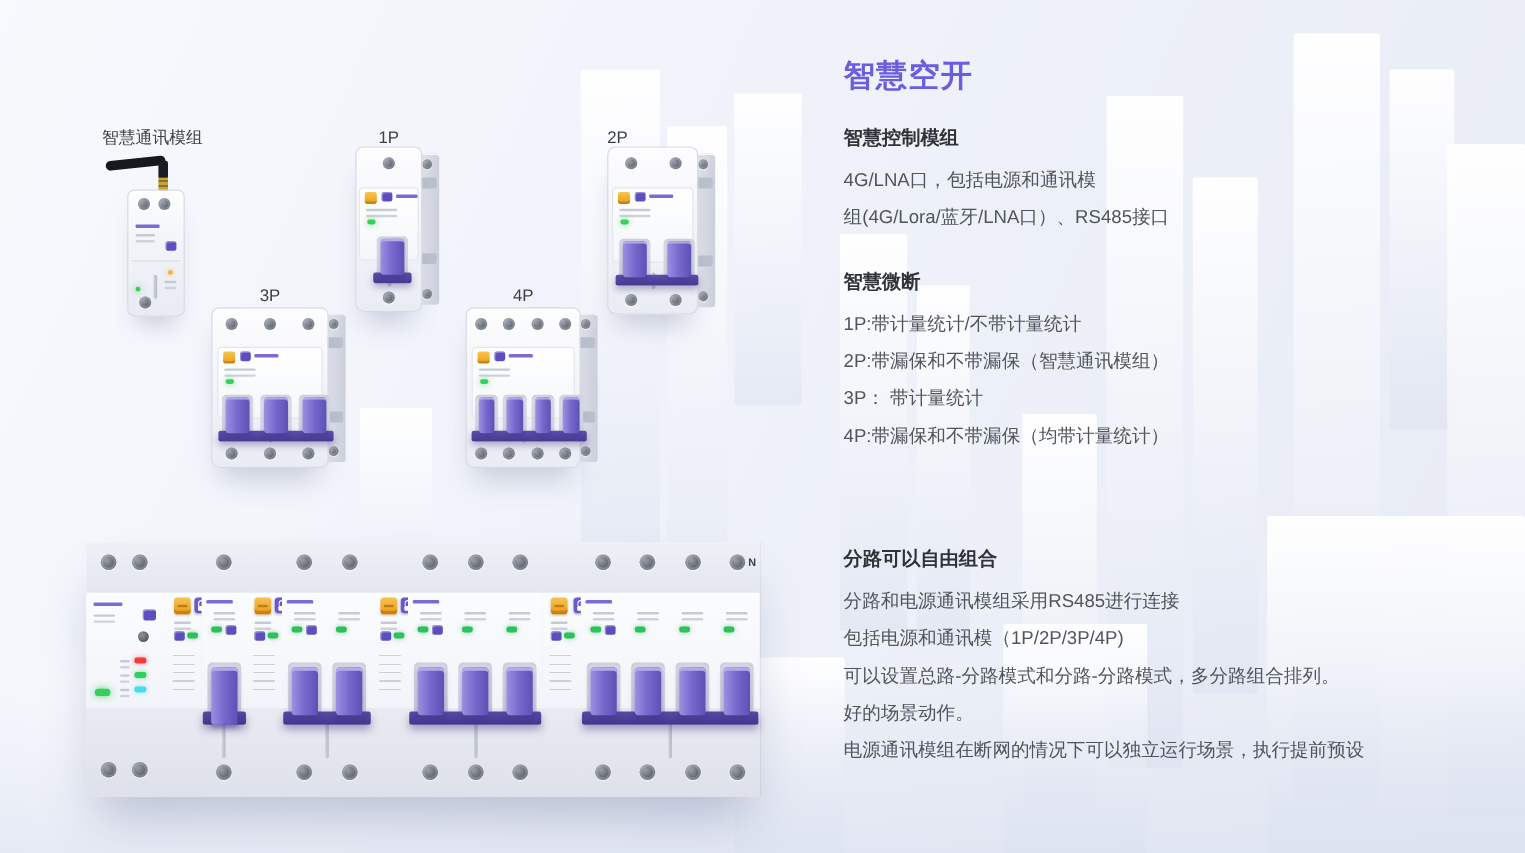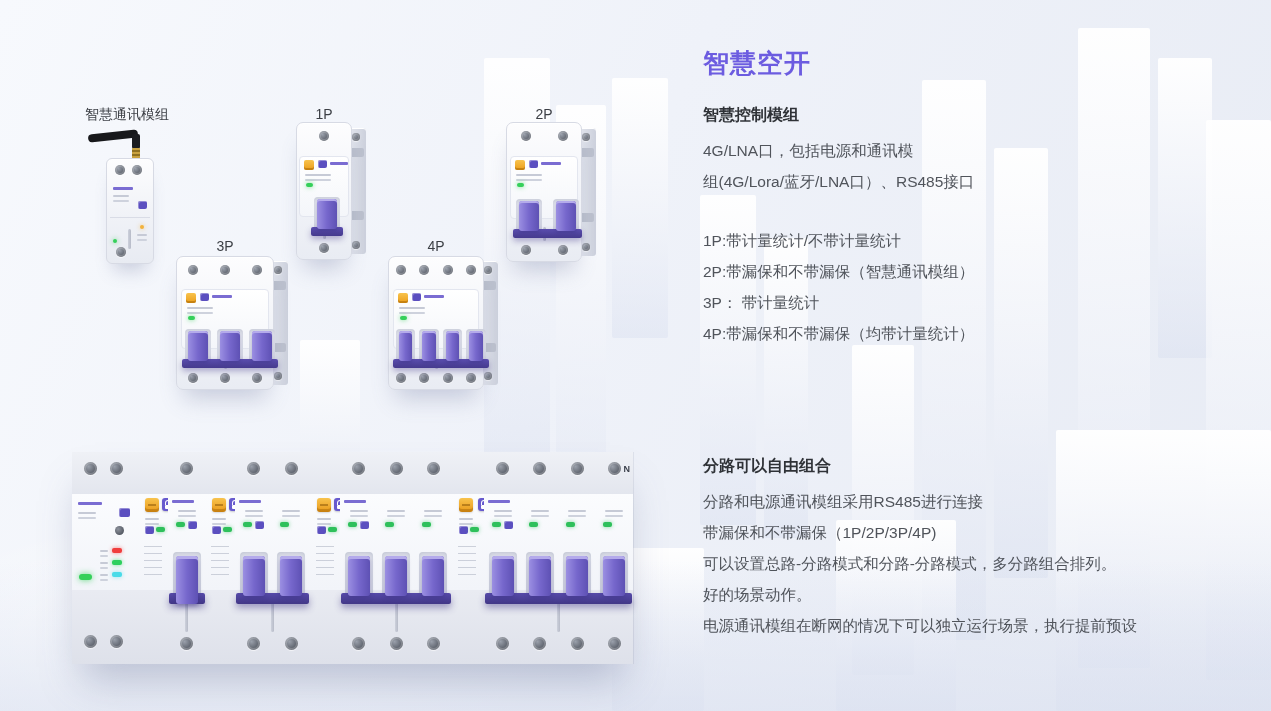--- a/index.html
+++ b/index.html
@@ -125,21 +125,21 @@
       <div class="tower" style="left: 612px; top: 548px; width: 92px; height: 163px;"></div>
       <div class="tower" style="left: 836px; top: 520px; width: 120px; height: 191px;"></div>
       <div class="tower" style="left: 1056px; top: 430px; width: 215px; height: 281px;"></div>
       <div class="tower" style="left: 300px; top: 340px; width: 60px; height: 180px;"></div>
     </div>
   <div class="glow"></div>
   <div class="fog"></div>
 
   <div class="plabel" style="left:85px;top:106px">智慧通讯模组</div>
   <div class="plabel" style="left:296px;top:106px;width:56px;text-align:center">1P</div>
-  <div class="plabel" style="left:506px;top:106px;width:76px;text-align:center">2P</div>
+  <div class="plabel" style="left:506px;top:106px;width:76px;">2P</div>
   <div class="plabel" style="left:176px;top:238px;width:98px;text-align:center">3P</div>
   <div class="plabel" style="left:388px;top:238px;width:96px;text-align:center">4P</div>
 
   <div class="comm">
     <div class="ant-rod"></div>
     <div class="ant-elbow"></div>
     <div class="ant-brass"></div>
     <div class="comm-body">
       <div class="screw" style="left:8px;top:6px"></div>
       <div class="screw" style="left:25px;top:6px"></div>
@@ -158,30 +158,31 @@
   <div class="info">
     <h1 class="title">智慧空开</h1>
 
     <section class="sec" style="top:105px">
       <h2>智慧控制模组</h2>
       <p>4G/LNA口，包括电源和通讯模</p>
       <p>组(4G/Lora/蓝牙/LNA口）、RS485接口</p>
     </section>
 
     <section class="sec" style="top:225px">
+      <h2>智慧微断</h2>
       <p>1P:带计量统计/不带计量统计</p>
       <p>2P:带漏保和不带漏保（智慧通讯模组）</p>
       <p>3P： 带计量统计</p>
       <p>4P:带漏保和不带漏保（均带计量统计）</p>
     </section>
 
     <section class="sec" style="top:456px">
       <h2>分路可以自由组合</h2>
       <p>分路和电源通讯模组采用RS485进行连接</p>
-      <p>带漏保和不带漏保（1P/2P/3P/4P)</p>
+      <p>包括电源和通讯模（1P/2P/3P/4P)</p>
       <p>可以设置总路-分路模式和分路-分路模式，多分路组合排列。</p>
       <p>好的场景动作。</p>
       <p>电源通讯模组在断网的情况下可以独立运行场景，执行提前预设</p>
     </section>
   </div>
 <div class="breaker" style="left: 296px; top: 122px; width: 70px; height: 138px;">
       <div class="din">
         <div class="notch" style="top: 16%;"></div>
         <div class="notch" style="top: 66%;"></div>
         <div class="screw s8" style="left: 4px; top: 5px;"></div>

